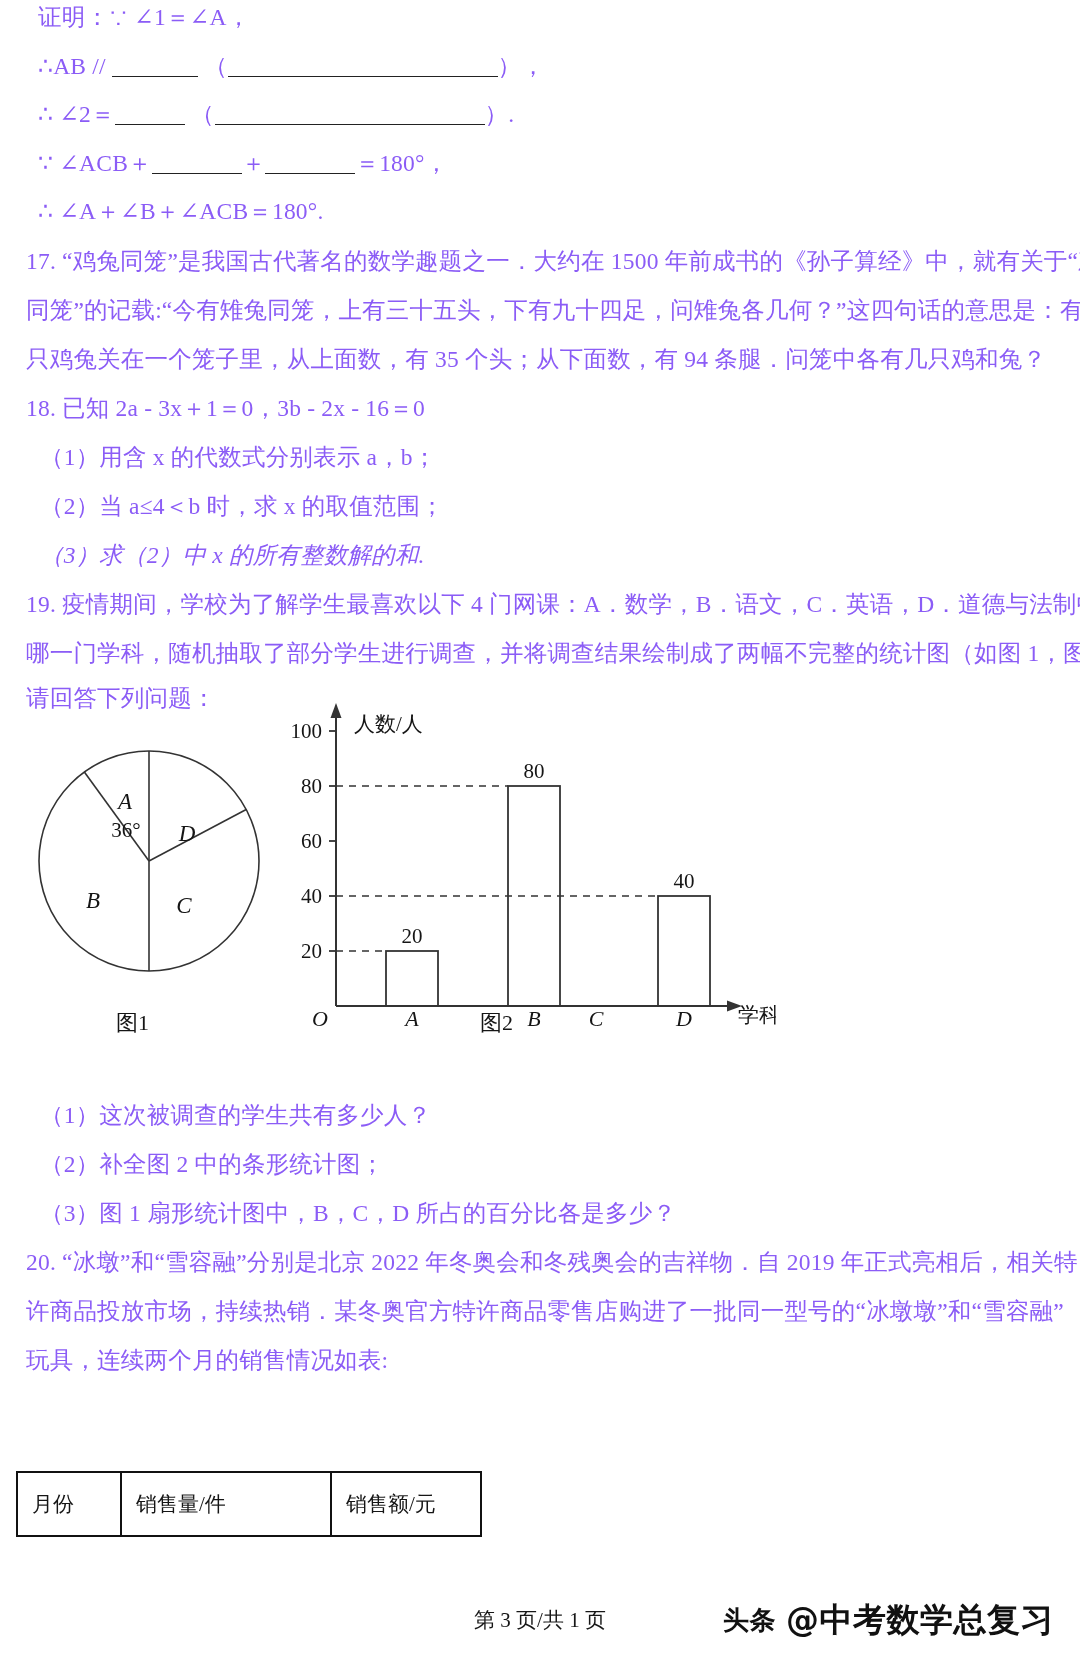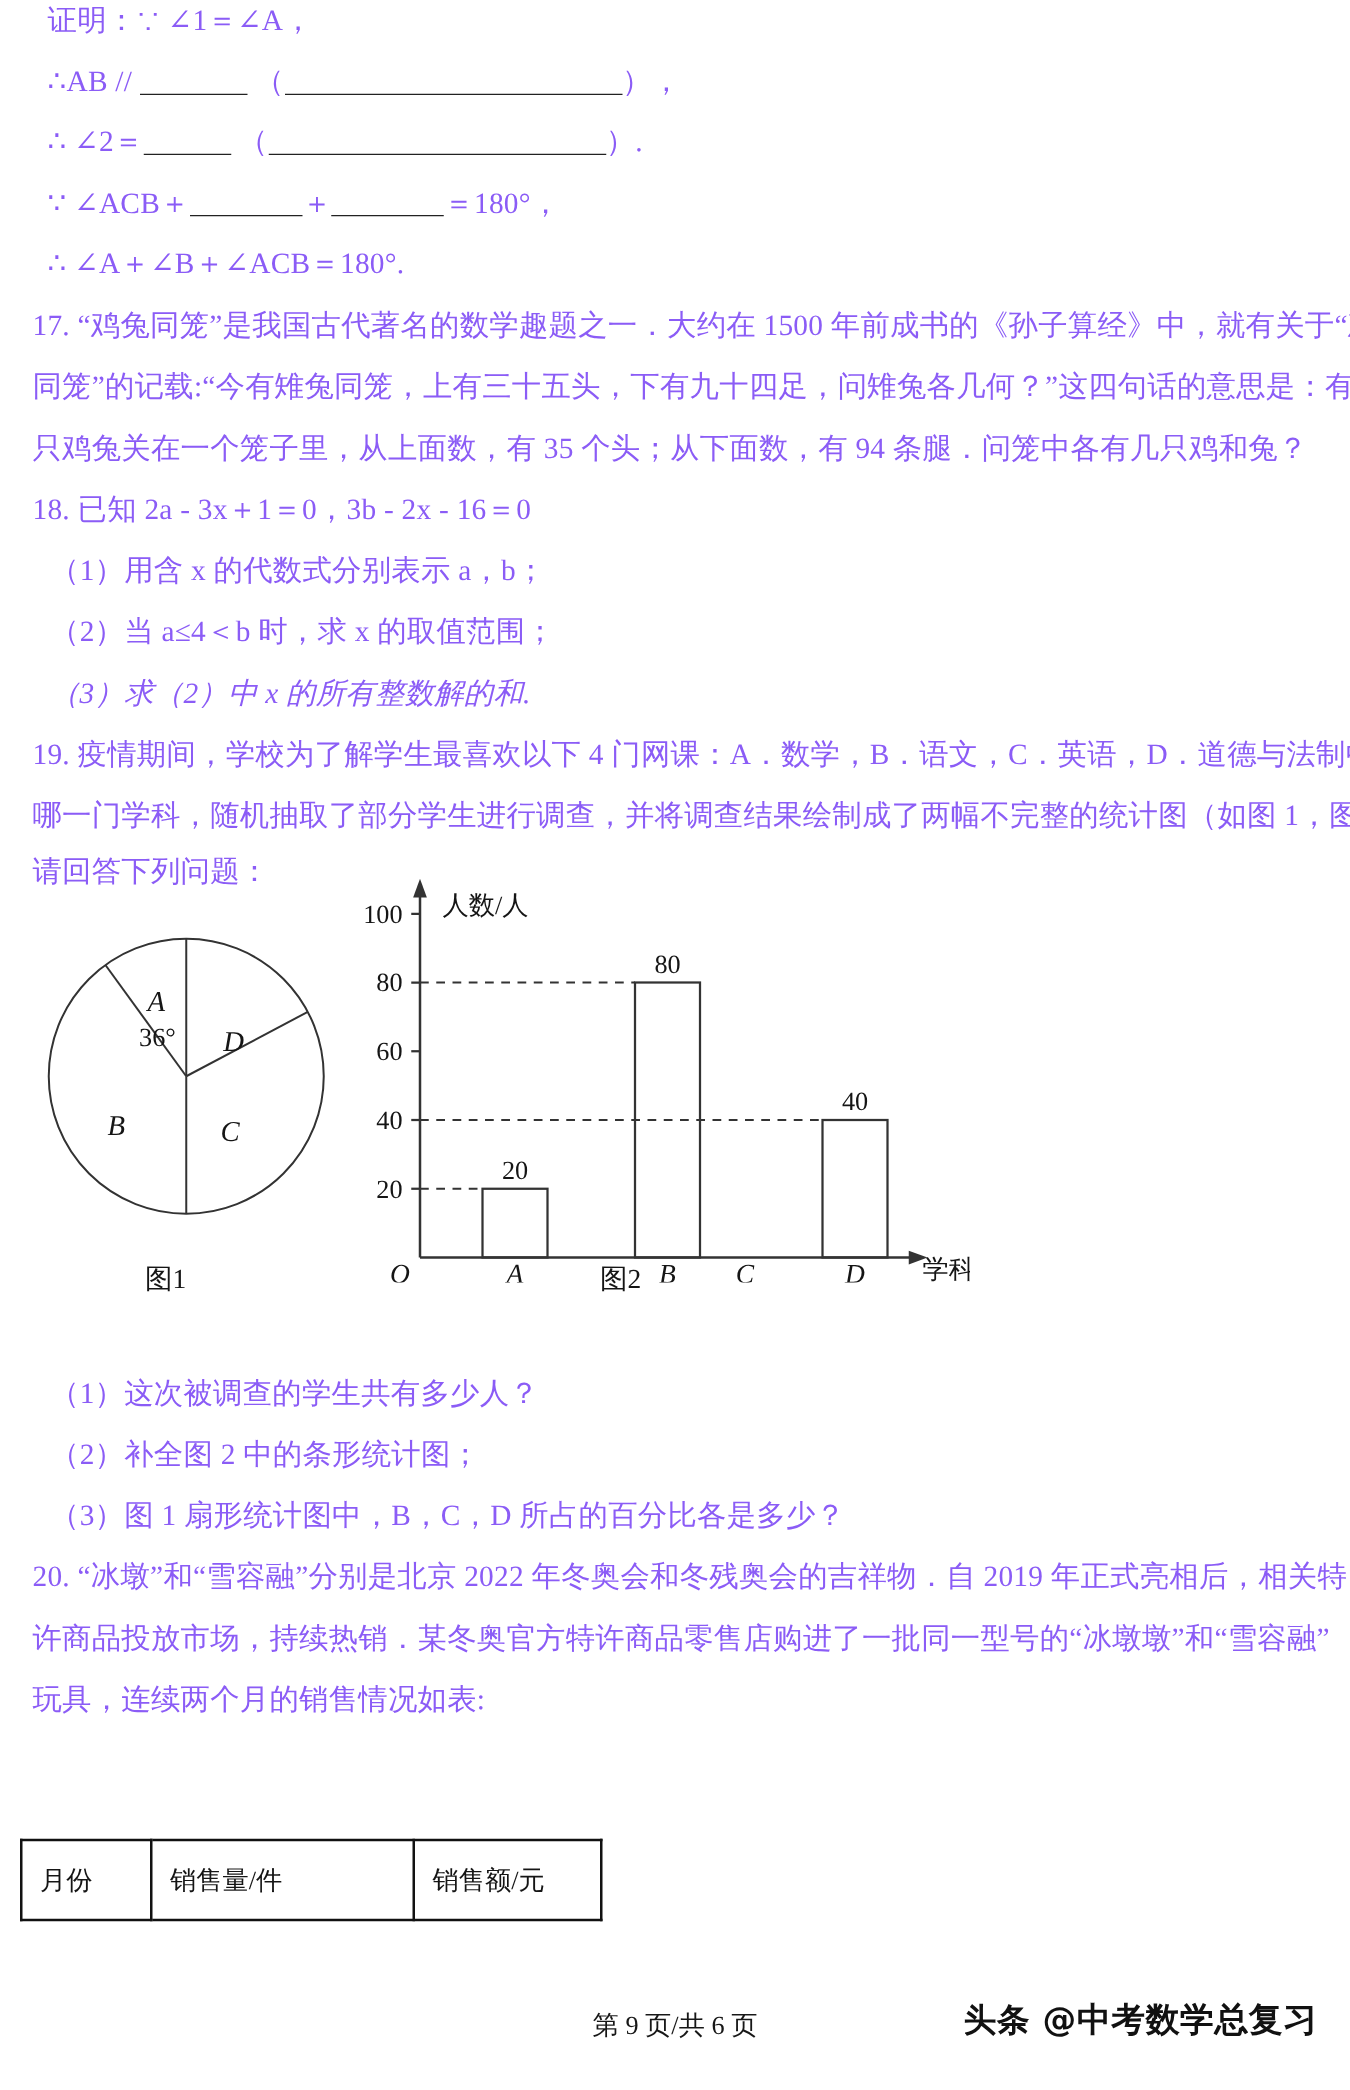--- a/index.html
+++ b/index.html
@@ -95,21 +95,21 @@
     display: flex;
     align-items: center;
     gap: 10px;
     font-family: "DejaVu Sans", sans-serif;
     font-weight: bold;
     font-size: 27px;
     color: #111;
     letter-spacing: 0.5px;
   }
   #watermark .wm-brand { font-size: 26px; }
-  #watermark .wm-handle { font-size: 27px; }
+  #watermark .wm-handle { font-size: 33px; }
 </style>
 </head>
 <body>
 
 <div class="page">
 
   <div class="row line" style="left:38px; top:6px;">
     <span>证明：</span><span>∵ ∠1＝∠A，</span>
   </div>
 
@@ -229,20 +229,20 @@
   <table id="sales-table">
     <tbody>
       <tr>
         <td class="c-month">月份</td>
         <td class="c-qty">销售量/件</td>
         <td class="c-amt">销售额/元</td>
       </tr>
     </tbody>
   </table>
 
-  <div id="footer-page">第 9 页/共 6 页</div>
+  <div id="footer-page">第 3 页/共 1 页</div>
 
   <div id="watermark">
     <span class="wm-brand">头条</span>
     <span class="wm-handle">@中考数学总复习</span>
   </div>
 
 </div>
 
 </body></html>

